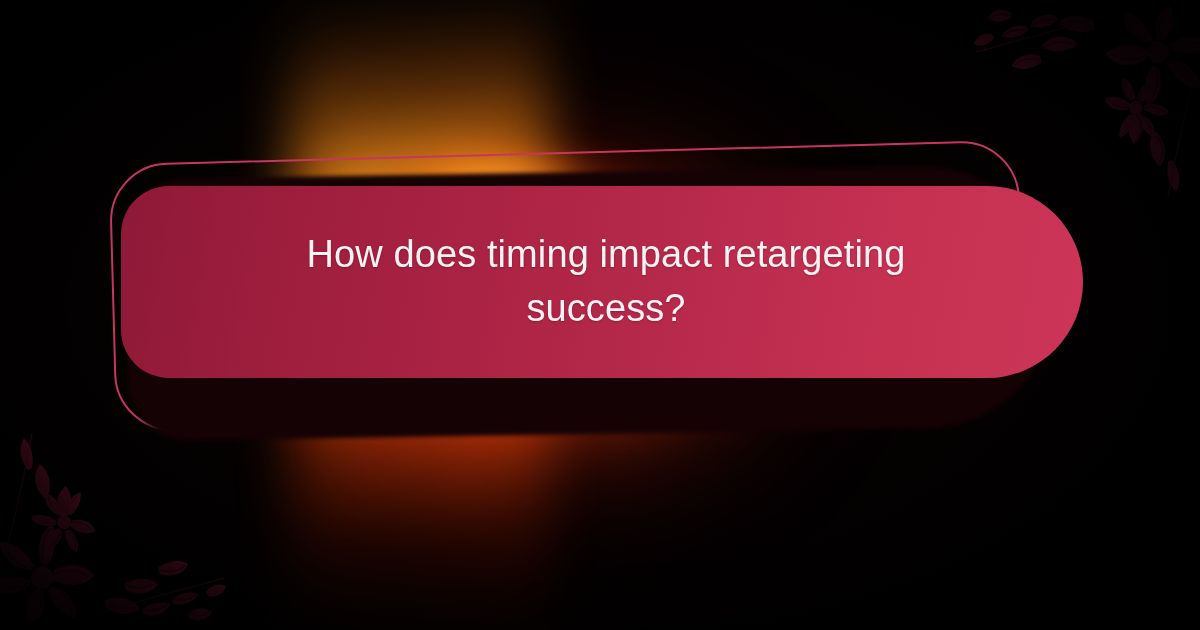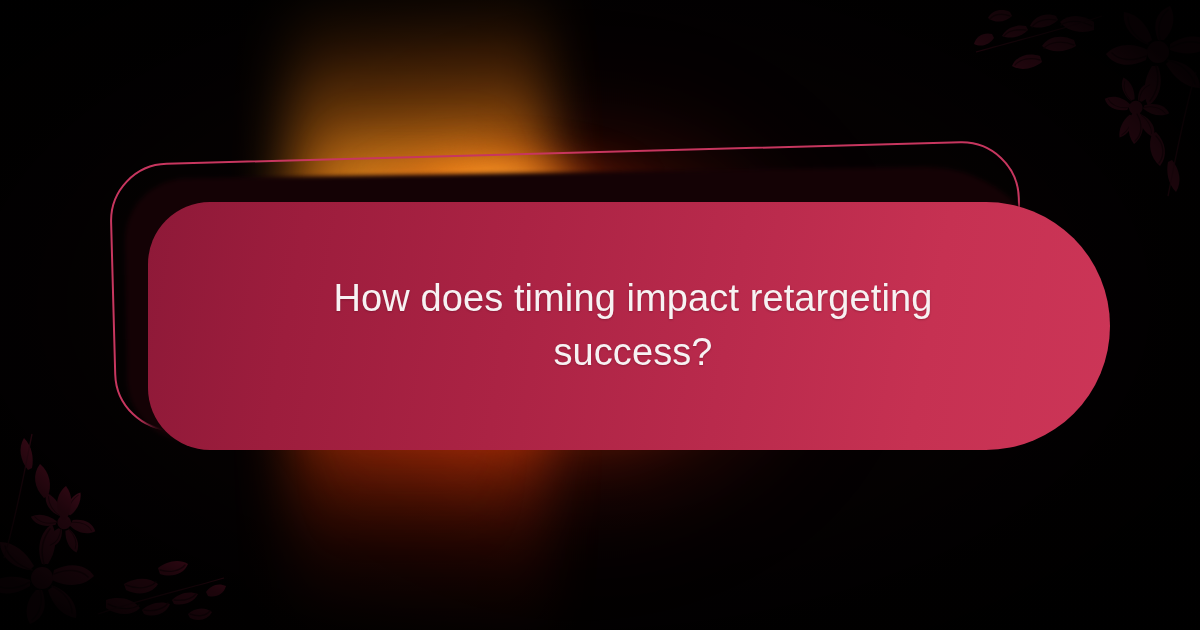--- a/index.html
+++ b/index.html
@@ -135,38 +135,37 @@
     width: 930px;
     height: 262px;
     border-radius: 64px 134px 134px 64px;
     background: #140205;
     transform: rotate(-0.9deg);
     filter: blur(2px);
   }
 
   .card {
     position: absolute;
-    left: 148px;
+    left: 121px;
     top: 186px;
     width: 962px;
-    height: 248px;
+    height: 192px;
     border-radius: 62px 124px 124px 62px;
     background: linear-gradient(100deg,
                 #8e1938 0%,
                 #9d1d3d 16%,
                 #ab2344 38%,
                 #b92a4c 60%,
                 #c63152 80%,
                 #cc3557 100%);
     display: flex;
     align-items: center;
     justify-content: center;
     box-sizing: border-box;
     padding: 0 96px 0 104px;
-    margin-top: 16px;
   }
 
   .card-title {
     color: #f7f2f3;
     font-size: 38px;
     line-height: 1.42;
     font-weight: 400;
     text-align: center;
     letter-spacing: 0.1px;
     margin: 0;

